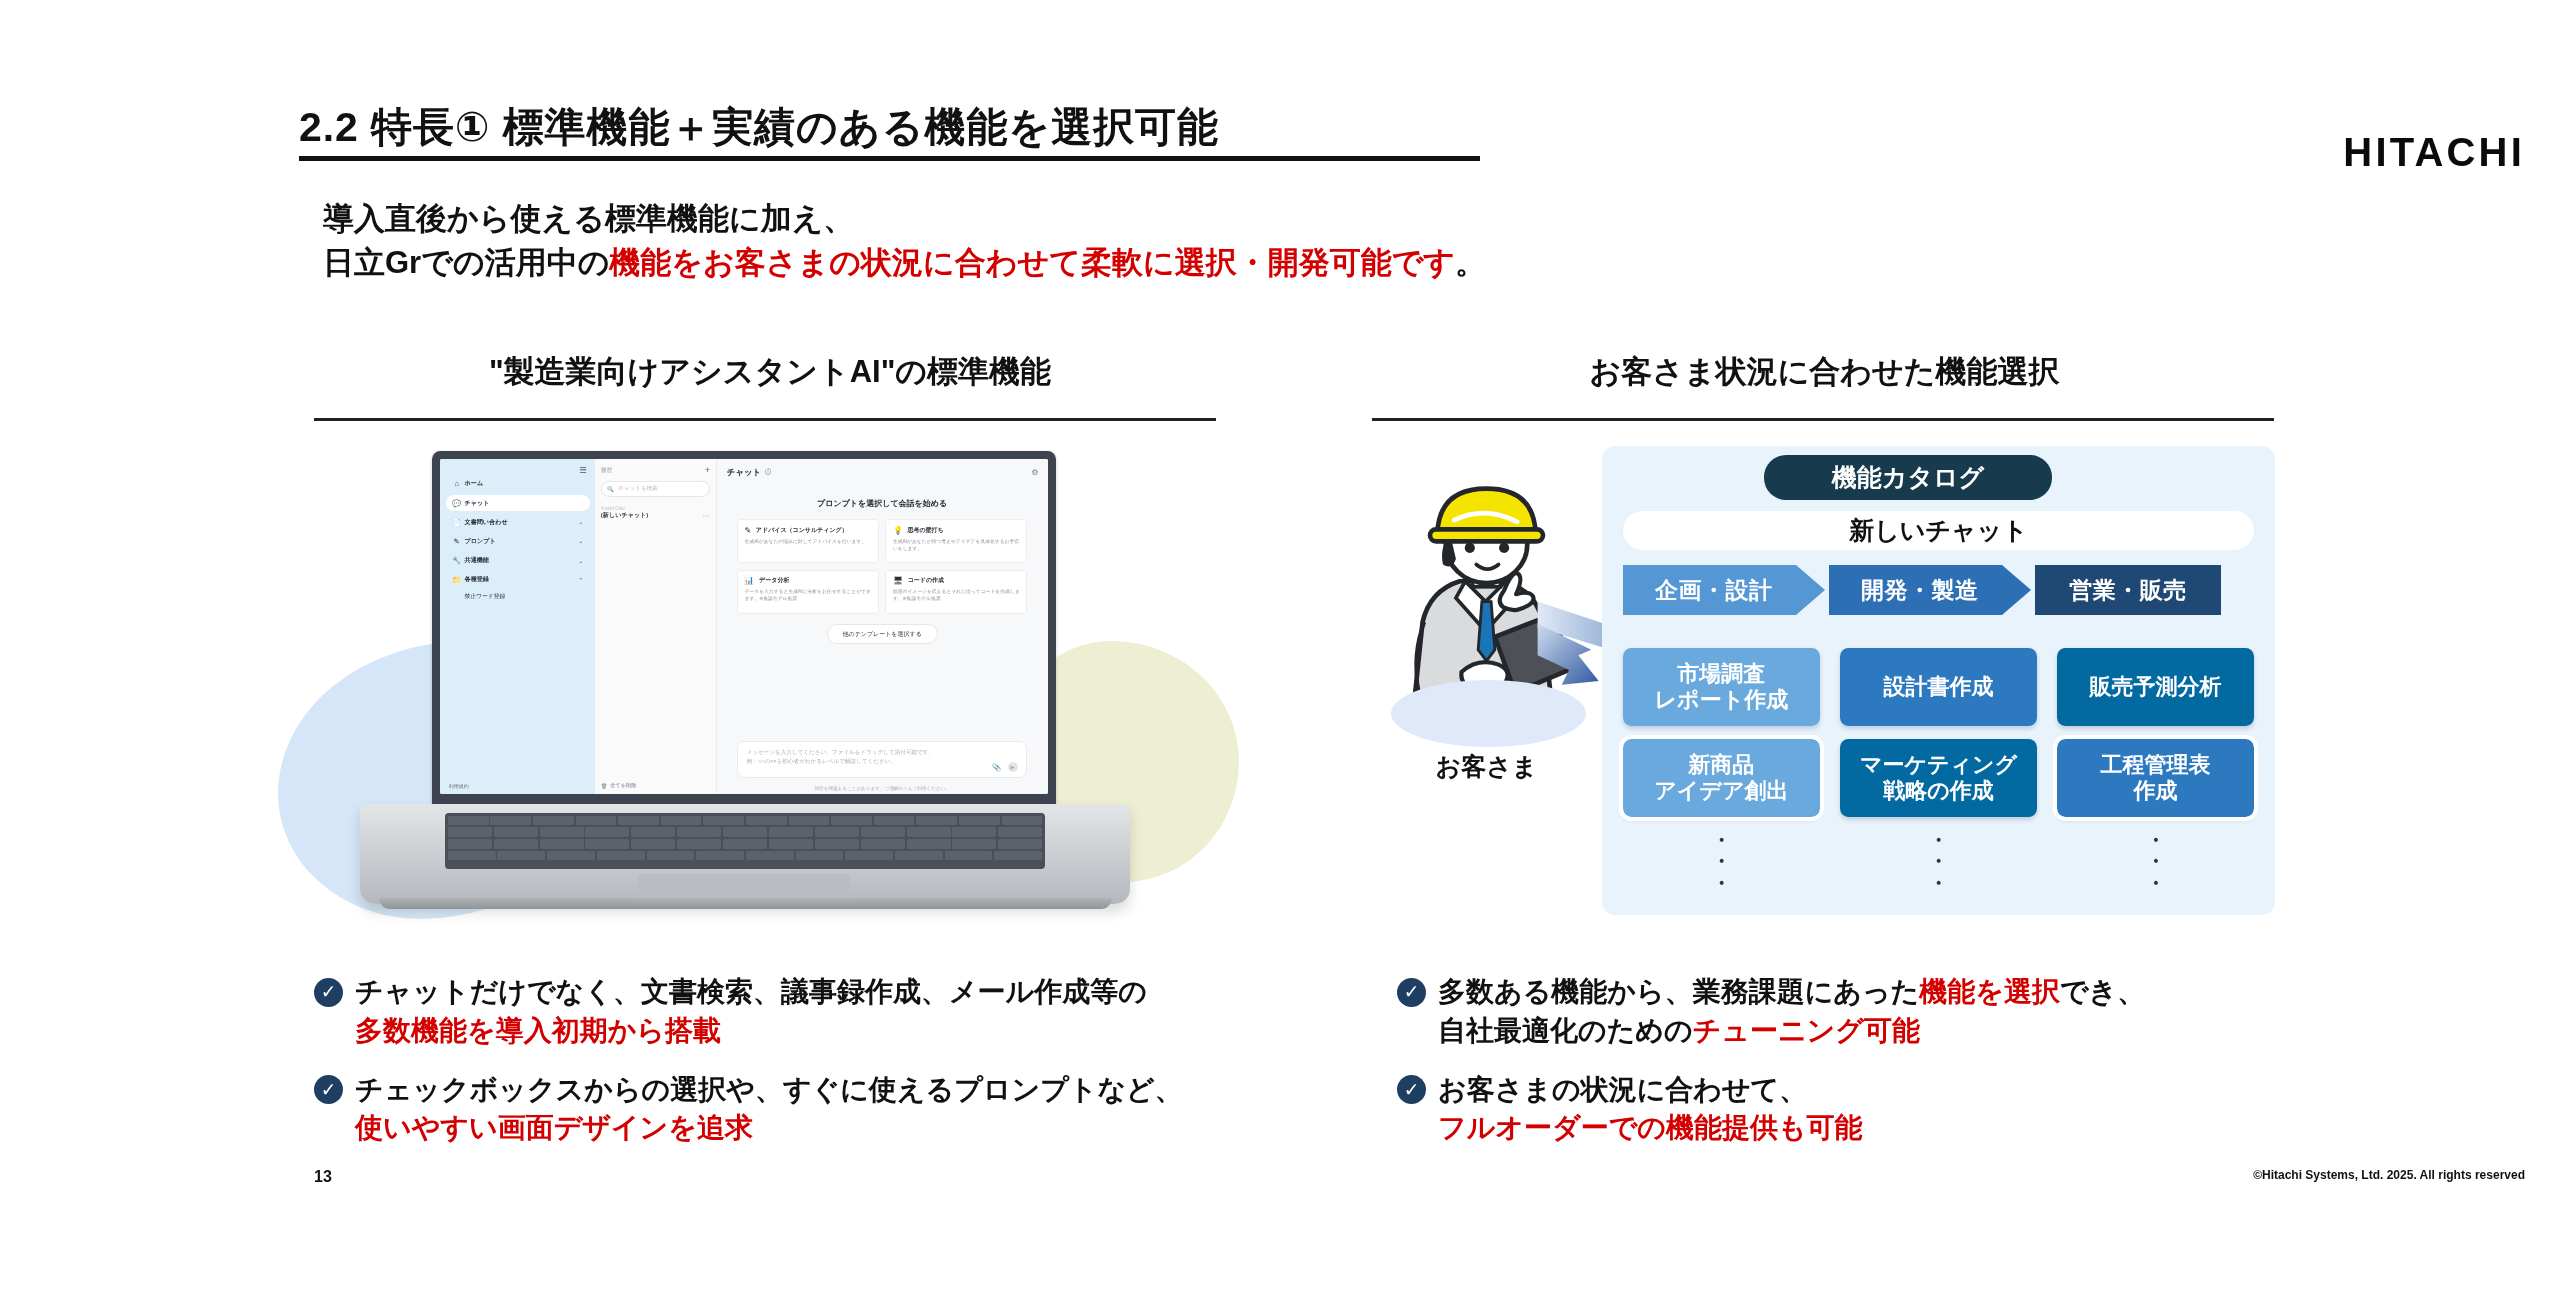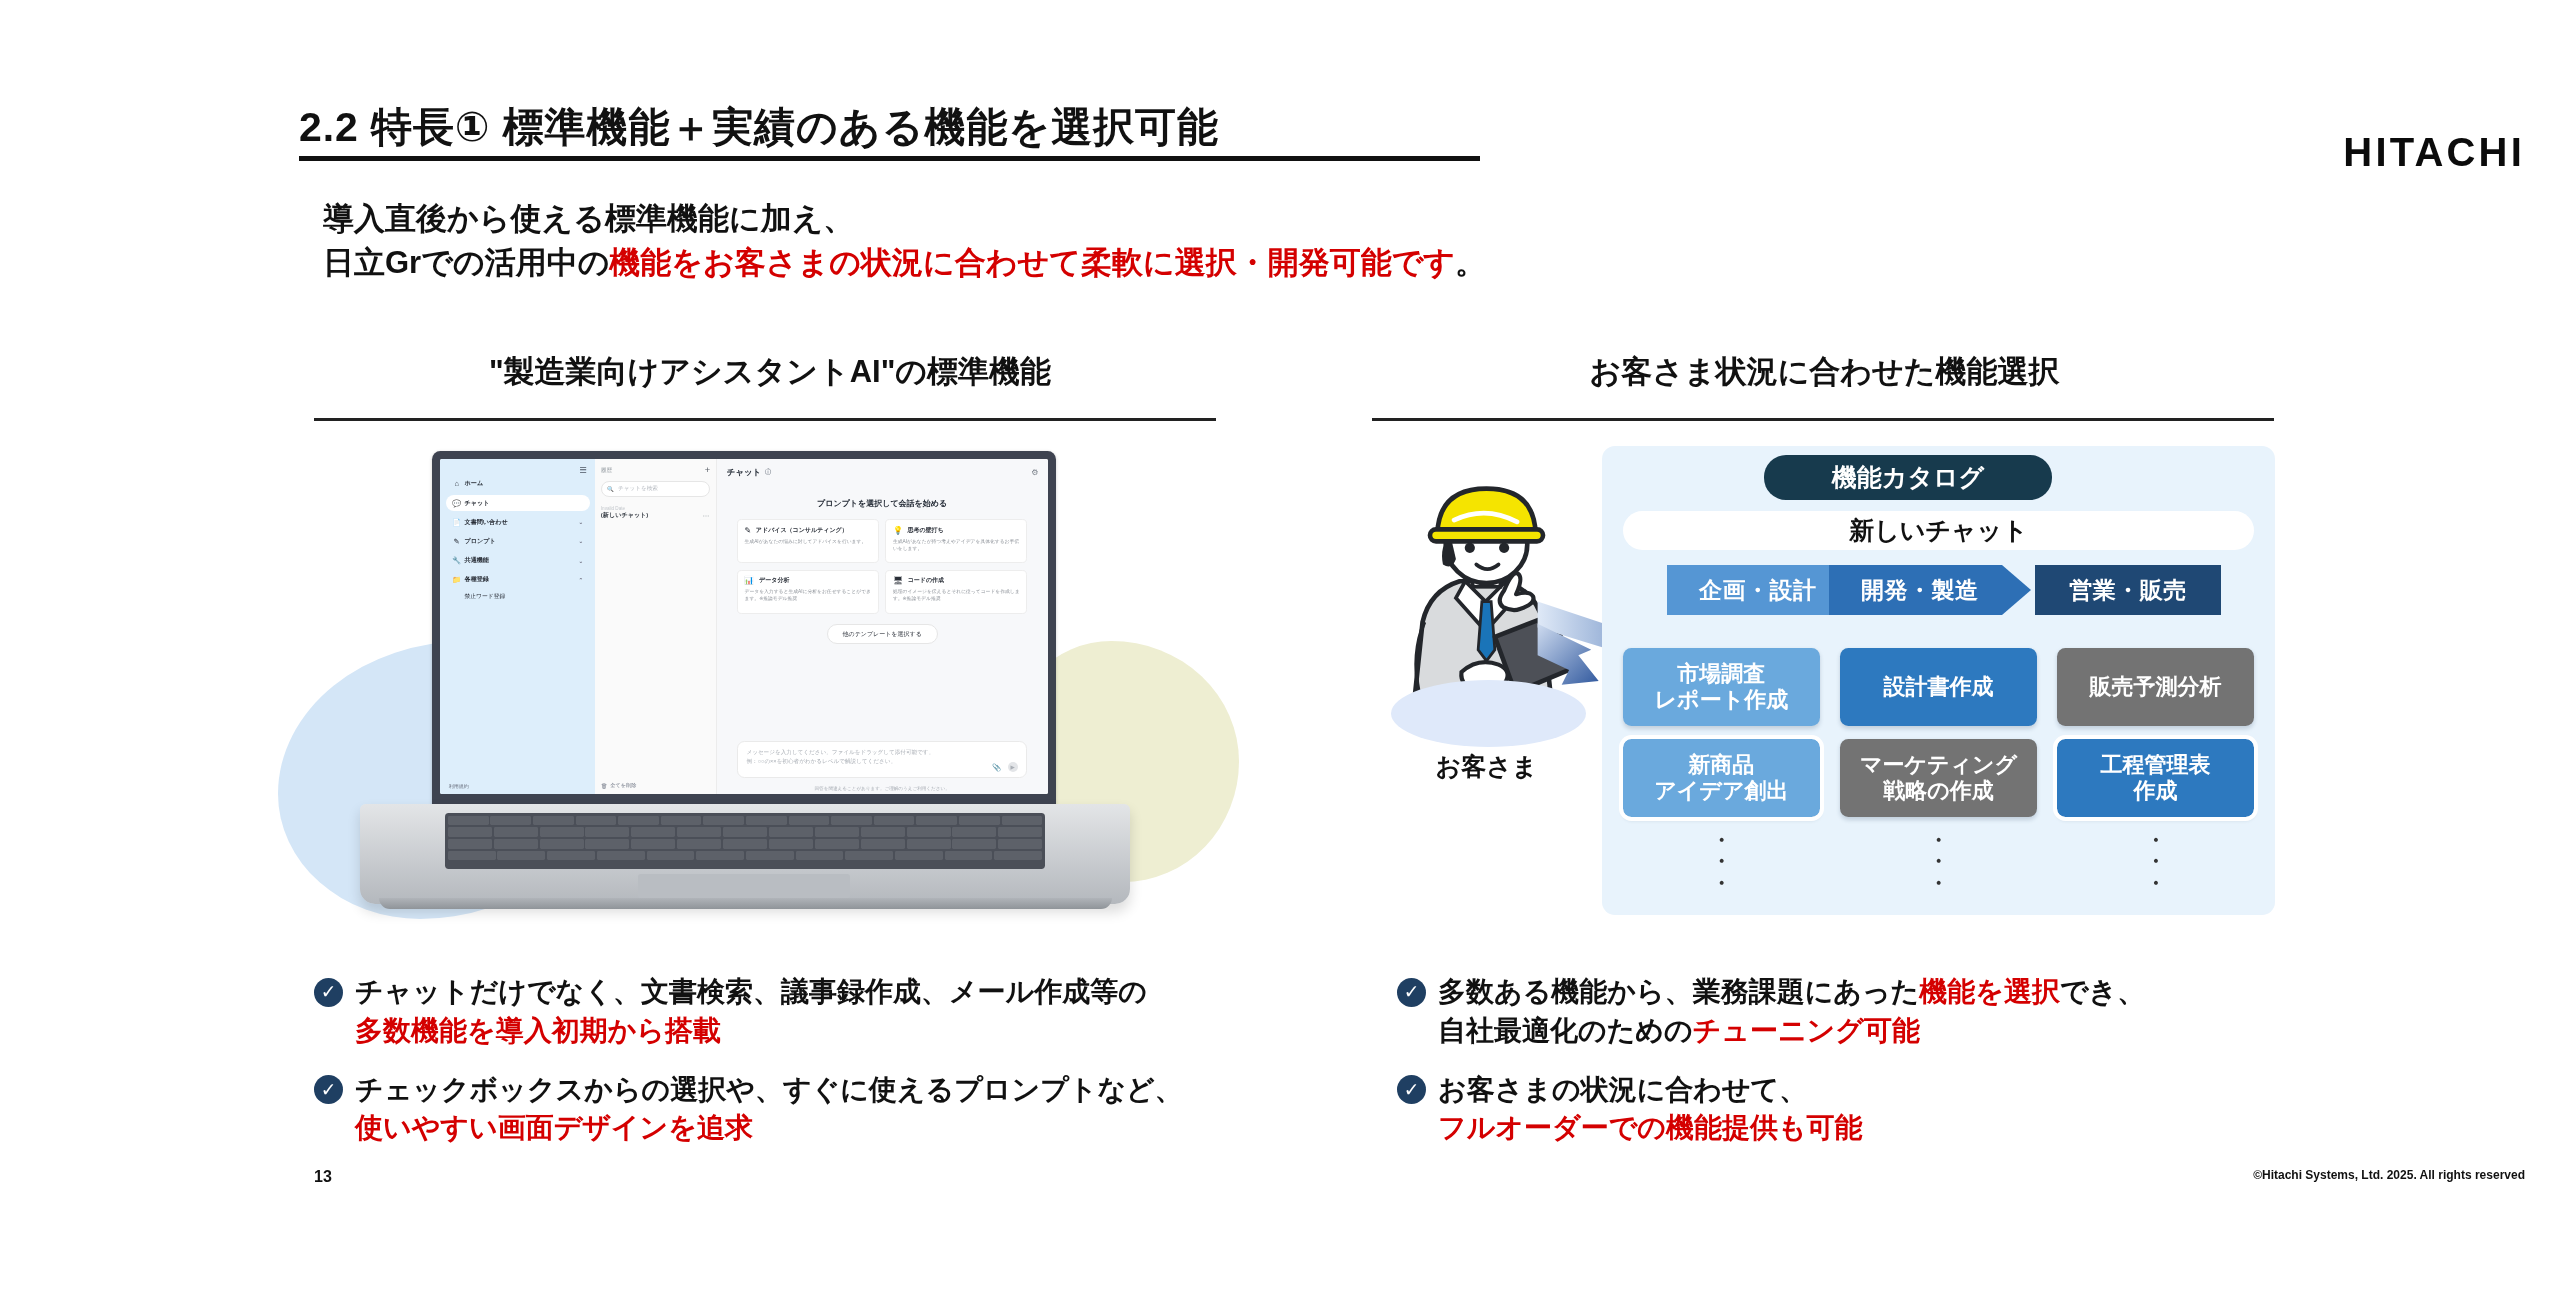--- a/index.html
+++ b/index.html
@@ -177,36 +177,36 @@
     background:#fff; border-radius:19.5px;
     display:flex; align-items:center; justify-content:center;
     font-size:25px; font-weight:bold; color:#111;
   }
   .stage-row { position:absolute; left:258px; top:119px; width:631px; height:50px; }
   .stage {
     position:absolute; top:0; height:50px; color:#fff;
     display:flex; align-items:center; justify-content:center;
     font-size:23px; font-weight:bold; letter-spacing:0.5px;
   }
-  .stage.s1 { left:0;   width:202px; background:#5596d4; clip-path:polygon(0 0, 173px 0, 202px 50%, 173px 100%, 0 100%);margin-left:44px; }
+  .stage.s1 { left:0;   width:202px; background:#5596d4; clip-path:polygon(0 0, 173px 0, 202px 50%, 173px 100%, 0 100%); }
   .stage.s2 { left:206px; width:202px; background:#2d6fb5; clip-path:polygon(0 0, 173px 0, 202px 50%, 173px 100%, 0 100%);text-align:right; }
   .stage.s3 { left:412px; width:186px; background:#1f4874; }
   .stage.s1 span, .stage.s2 span { margin-right:20.4px; }
 
   .func-grid { position:absolute; left:258px; top:202px; width:631px; }
   .func-row { display:flex; gap:20.4px; margin-bottom:13px; }
   .fcard {
     width:197px; height:78px; border-radius:8.4px; color:#fff;
     display:flex; align-items:center; justify-content:center; text-align:center;
     font-size:22px; font-weight:bold; line-height:1.18;
     box-shadow:0 2.8px 4.6px rgba(20,50,80,.18);
   }
   .fcard.c1 { background:#6aa9dd; }
   .fcard.c2 { background:#2d79bf; }
-  .fcard.c3 { background:#737373; }
+  .fcard.c3 { background:#0369a1; }
   .fcard.sel { outline:4.6px solid #fff; outline-offset:0; }
 
   .dots-row { display:flex; gap:20.4px; margin-top:11px; }
   .dots { width:197px; text-align:center; font-size:20.4px; color:#333; line-height:1.05; font-weight:bold; }
 
   
   #person { position:absolute; left:0; top:37px; width:243px; height:306px; }
   .p-label { position:absolute; left:0; top:267px; width:243px; text-align:center; font-size:25px; font-weight:bold; color:#111; }
   .p-shadow { position:absolute; left:26px; top:197px; width:195px; height:67px; background:#dfe9fa; border-radius:50%; }
 

